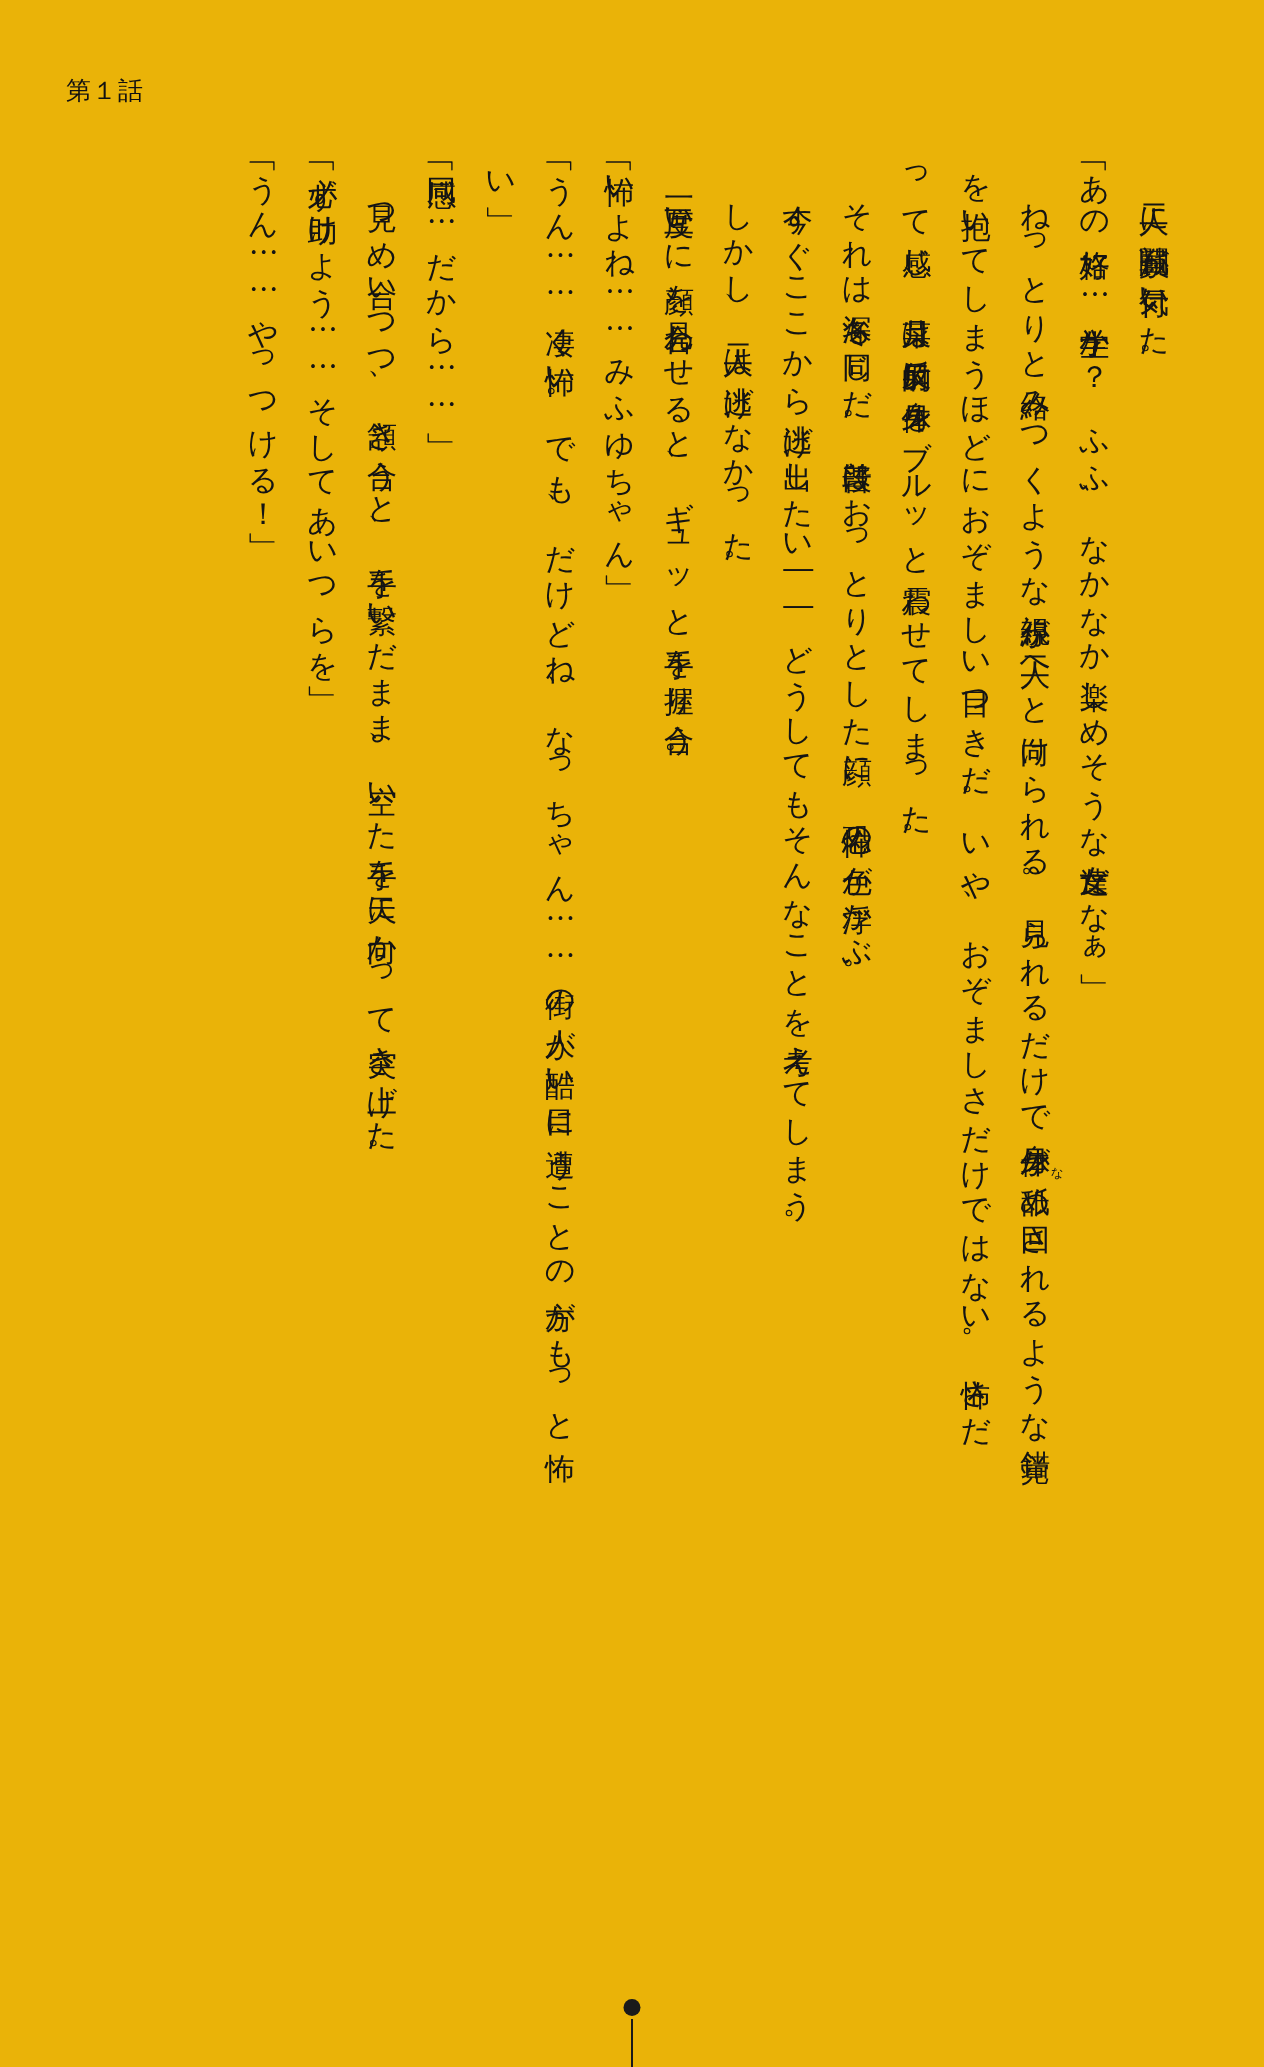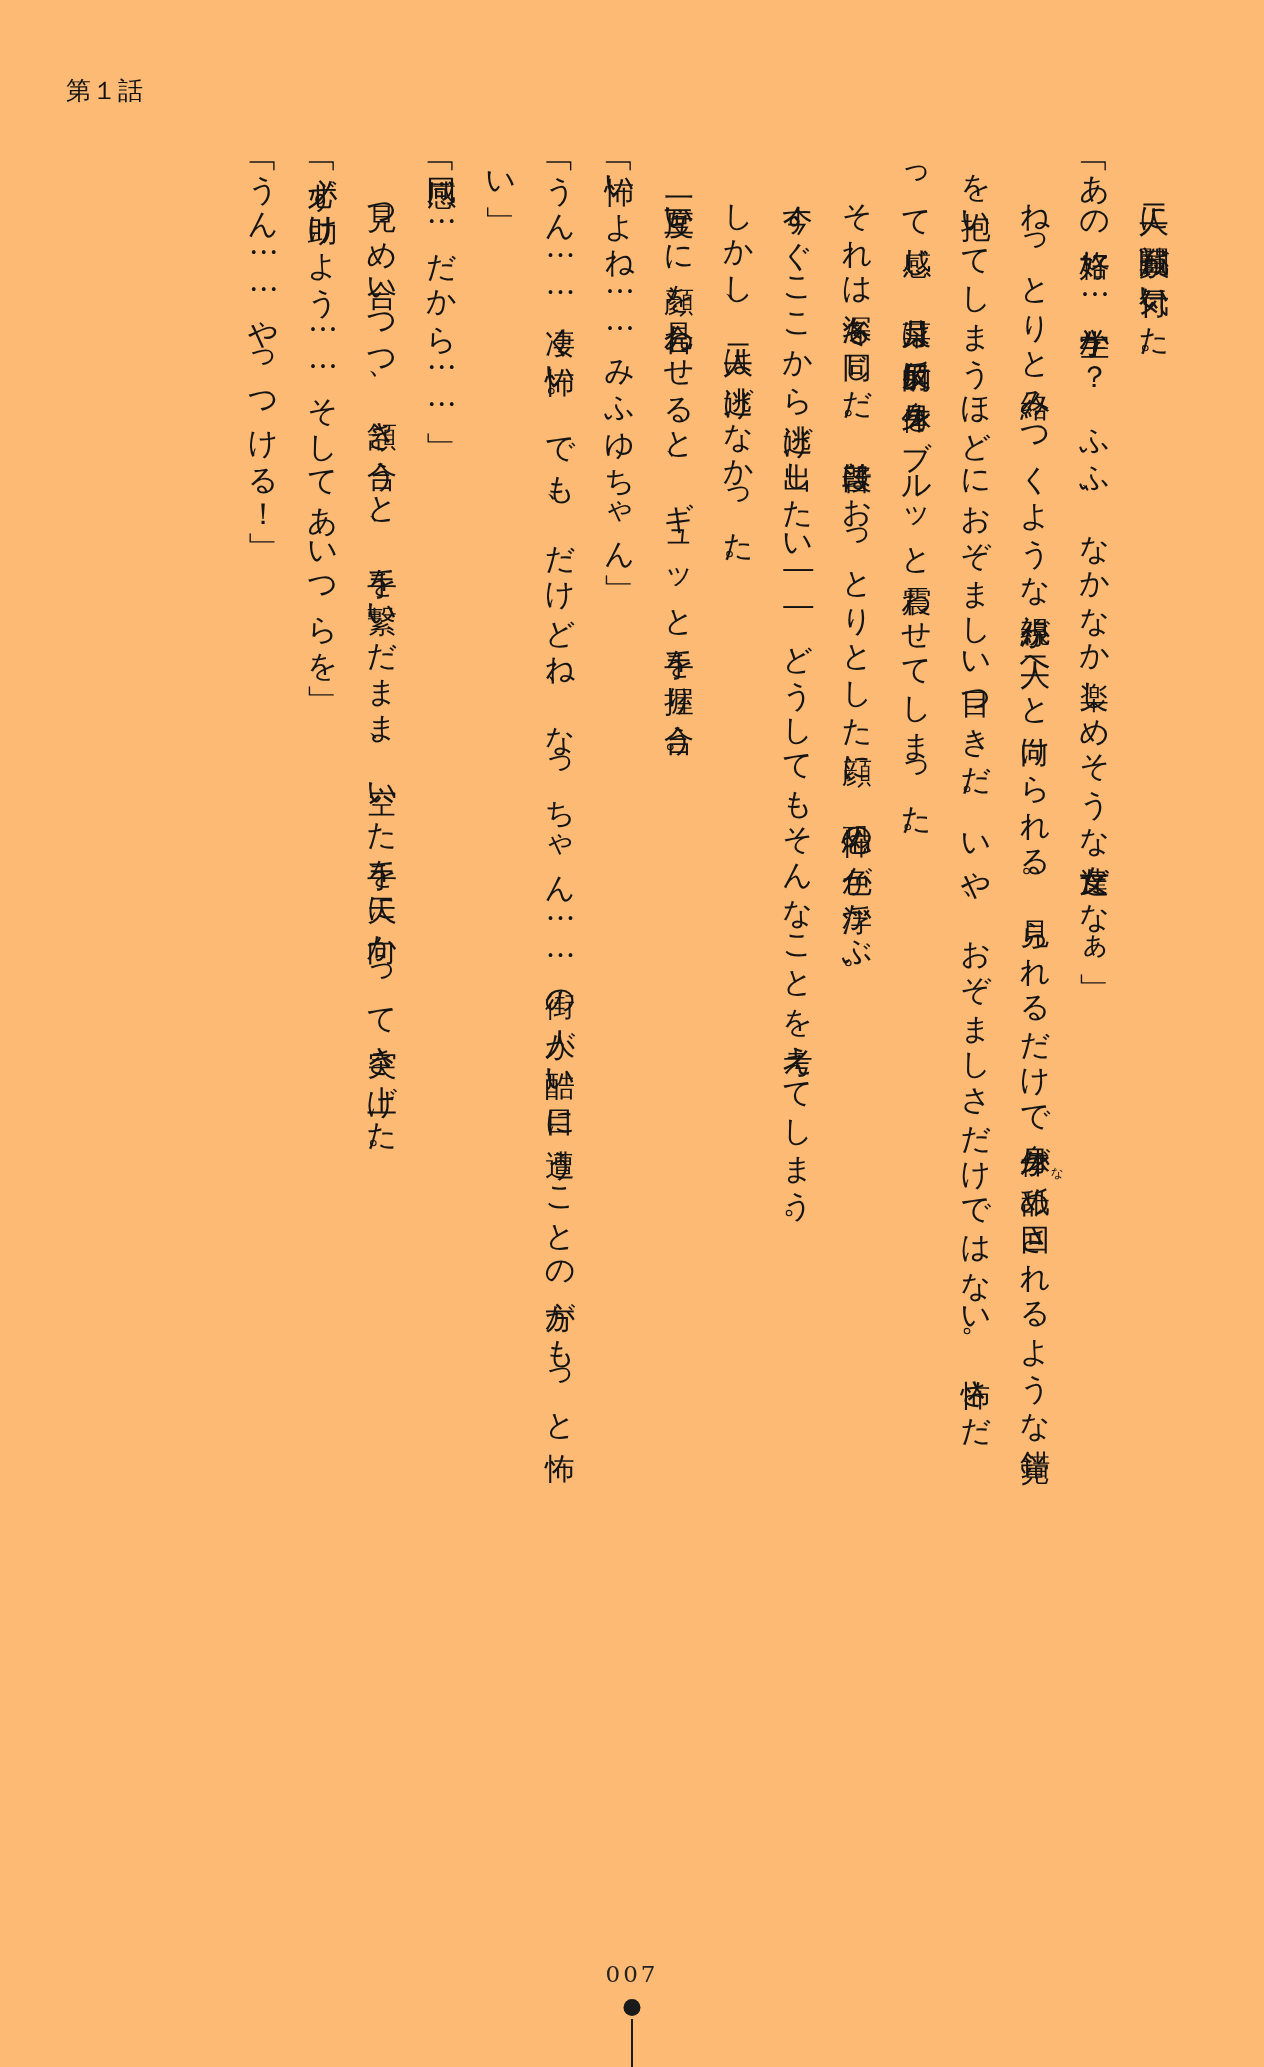--- a/index.html
+++ b/index.html
@@ -12,21 +12,21 @@
     height: 2067px;
     position: relative;
     font-family: "DejaVu Serif", "Liberation Serif", serif;
     color: #1a1a1a;
     overflow: hidden;
   }
 
   .page {
     position: absolute;
     inset: 0;
-    background: #fdba74;
+    background: #eab308;
   }
 
   
   .chapter-header {
     position: absolute;
     top: 74px;
     left: 66px;
     font-size: 25px;
     letter-spacing: 1px;
     color: #111;
@@ -129,20 +129,19 @@
     <p class="para indent">しかし、二人は逃げなかった。</p>
     <p class="para indent">一度互いに顔を見合わせると、ギュッと手を握り合う。</p>
     <p class="para">「怖いよね……みふゆちゃん」</p>
     <p class="para">「うん……凄く怖い。でも、だけどね、なっちゃん……街の人が酷い目に遭うことの方がもっと怖い」</p>
     <p class="para">「同感……だから……」</p>
     <p class="para indent">見つめ合いつつ、頷き合うと、手を繋いだまま、空いた手を天に向かって突き上げた。</p>
     <p class="para">「必ず助けよう……そしてあいつらを」</p>
     <p class="para">「うん……やっつける！」</p>
   </div>
 
-  <div class="folio">007</div>
 
   <div class="bottom-mark">
     <div class="dot"></div>
     <div class="rule"></div>
   </div>
 
 </div>
 
 </body></html>

